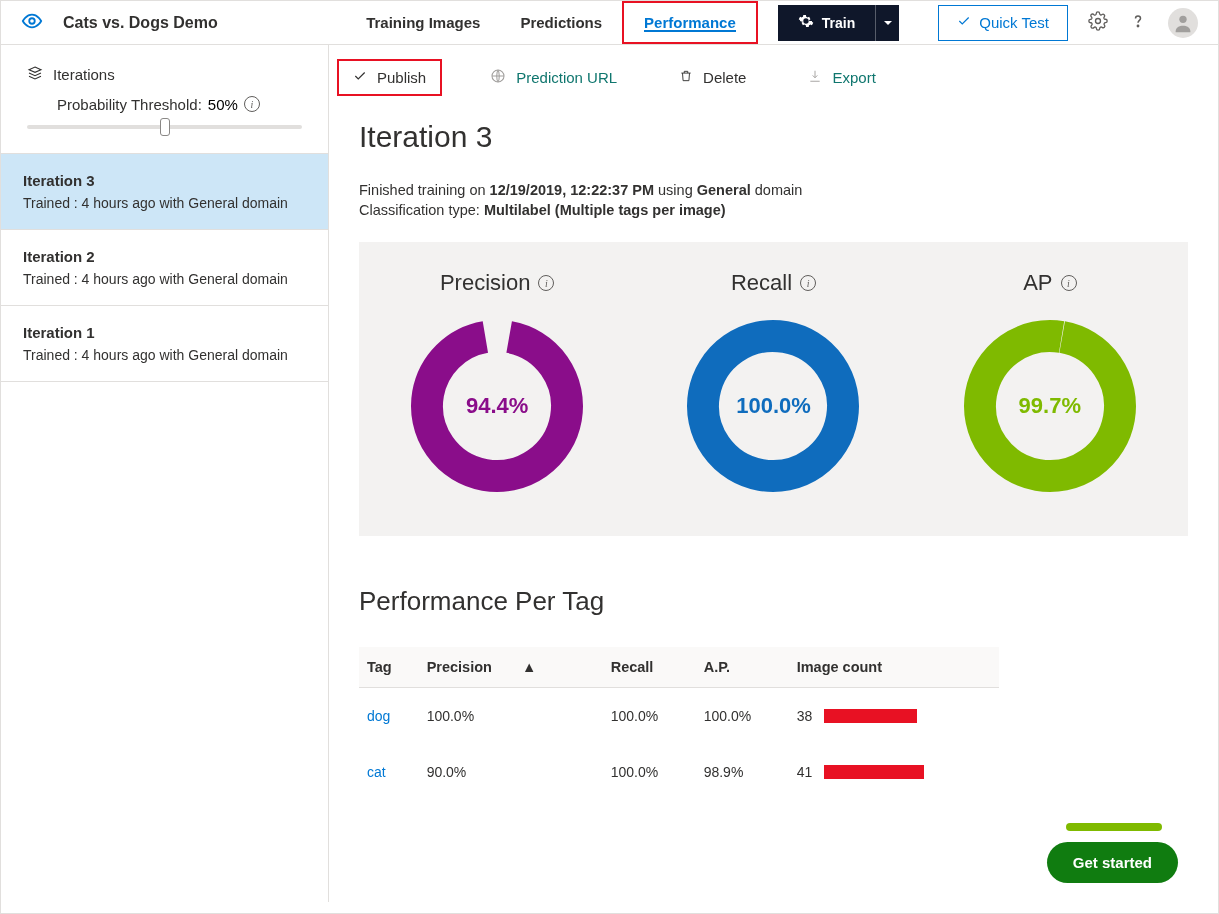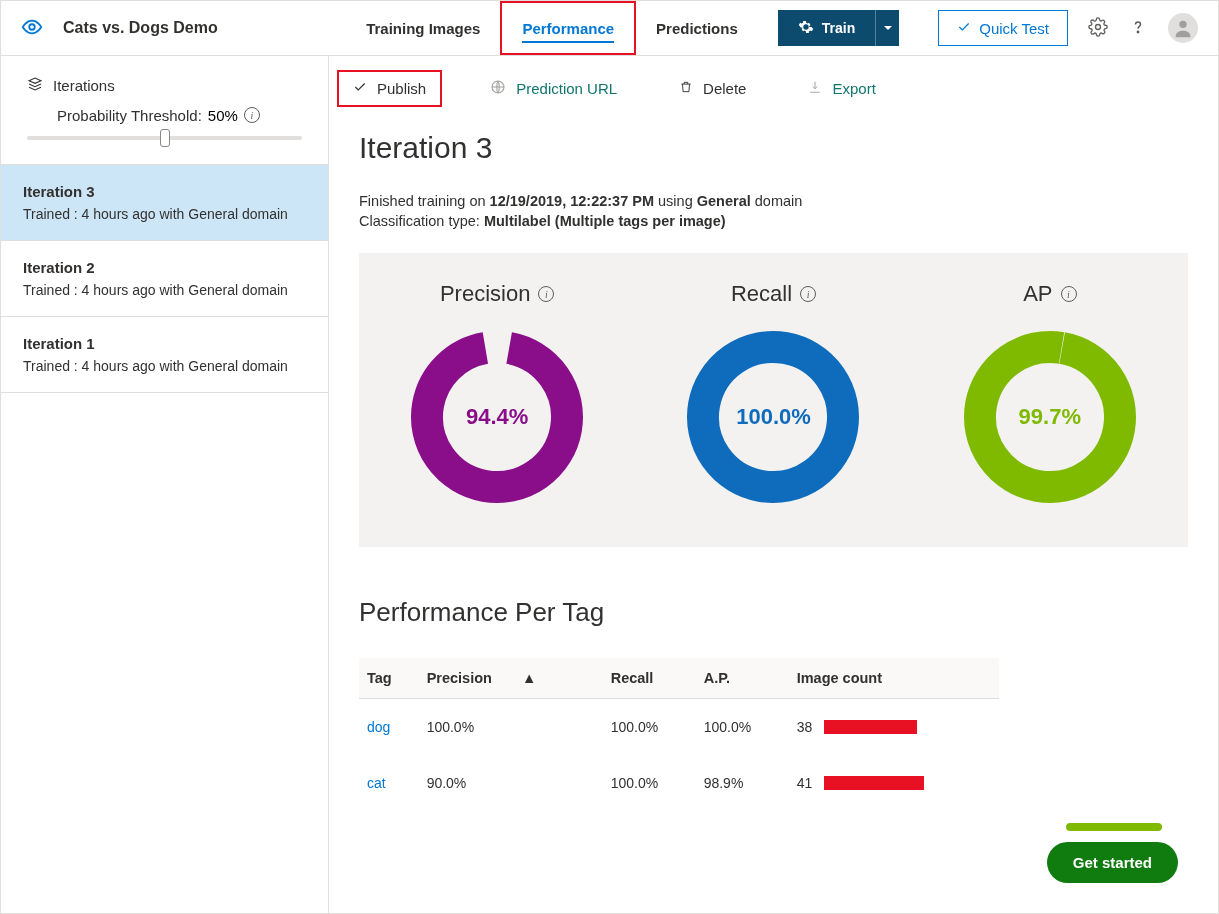--- a/index.html
+++ b/index.html
@@ -1,25 +1,25 @@
 <!DOCTYPE html>
 <html><head>
 <meta charset="utf-8">
 <style>
   * { box-sizing: border-box; margin: 0; padding: 0; }
   body { font-family: "Segoe UI", -apple-system, sans-serif; font-size: 14px; color: #323130; width: 1219px; height: 914px; overflow: hidden; border: 1px solid #e1dfdd; background: #fff; position: relative; }
-  .header { height: 55px; border-bottom: 1px solid #e1dfdd; display: flex; align-items: center; padding: 0 20px; gap: 20px; }
+  .header { height: 44px; border-bottom: 1px solid #e1dfdd; display: flex; align-items: center; padding: 0 20px; gap: 20px; }
   .logo-icon { width: 22px; height: 22px; color: #0078d4; }
   .project-title { font-size: 16px; font-weight: 600; margin-right: auto; }
   .nav-tabs { display: flex; align-items: center; height: 100%; gap: 0; }
   .nav-tab { padding: 0 20px; height: 100%; display: flex; align-items: center; font-weight: 600; font-size: 15px; color: #323130; cursor: pointer; position: relative; }
   .nav-tab.active { color: #0078d4; }
   .nav-tab.active::after { content: ""; position: absolute; bottom: 10px; left: 20px; right: 20px; height: 2px; background: #0078d4; }
   .nav-tab.highlighted { border: 2px solid #e81123; }
-  .btn-train { background: #0c4a6e; color: #fff; border: none; height: 36px; display: flex; align-items: center; }
+  .btn-train { background: #0f172a; color: #fff; border: none; height: 36px; display: flex; align-items: center; }
   .btn-train-main { padding: 0 20px; display: flex; align-items: center; gap: 8px; font-weight: 600; }
   .btn-train-drop { width: 24px; border-left: 1px solid rgba(255,255,255,0.3); height: 100%; display: flex; align-items: center; justify-content: center; }
   .btn-quick { border: 1px solid #0078d4; color: #0078d4; background: #fff; height: 36px; padding: 0 18px; display: flex; align-items: center; gap: 8px; font-weight: 400; font-size: 15px; margin-left: 19px; }
   .header-icon { width: 20px; height: 20px; color: #605e5c; cursor: pointer; }
   .avatar { width: 30px; height: 30px; border-radius: 50%; background: #e1dfdd; display: flex; align-items: center; justify-content: center; color: #a19f9d; }
 
   .body { display: flex; height: calc(100% - 55px); }
   .sidebar { width: 328px; border-right: 1px solid #e1dfdd; overflow-y: auto; }
   .sidebar-head { padding: 20px 26px 12px; display: flex; align-items: center; gap: 10px; font-size: 15px; }
   .threshold-row { padding: 0 26px 12px; font-size: 15px; display: flex; align-items: flex-start; gap: 6px; margin-left: 30px; }
@@ -67,22 +67,22 @@
   <span>
     <svg class="logo-icon" viewBox="0 0 24 24" fill="none" stroke="currentColor" stroke-width="2">
       <path d="M2 12s3.5-7 10-7 10 7 10 7-3.5 7-10 7S2 12 2 12z"></path>
         <circle cx="12" cy="12" r="3"></circle>
     </svg>
   </span>
   <span class="project-title">Cats vs. Dogs Demo</span>
 
   <div class="nav-tabs">
     <div class="nav-tab">Training Images</div>
+    <div class="nav-tab">Predictions</div>
     <div class="nav-tab active highlighted">Performance</div>
-    <div class="nav-tab">Predictions</div>
   </div>
 
   <div class="btn-train">
     <div class="btn-train-main">
       <span>
         <svg width="16" height="16" viewBox="0 0 24 24" fill="#fff">
             <path d="M12 8a4 4 0 100 8 4 4 0 000-8zm9 4a7 7 0 01-.1 1.2l2 1.6-2 3.4-2.4-1a7 7 0 01-2 1.2l-.4 2.6h-4l-.4-2.6a7 7 0 01-2-1.2l-2.4 1-2-3.4 2-1.6A7 7 0 013 12a7 7 0 01.1-1.2l-2-1.6 2-3.4 2.4 1a7 7 0 012-1.2L7.9 3h4l.4 2.6a7 7 0 012 1.2l2.4-1 2 3.4-2 1.6c.1.4.1.8.1 1.2z"></path>
           </svg>
       </span>
       <span>Train</span>

